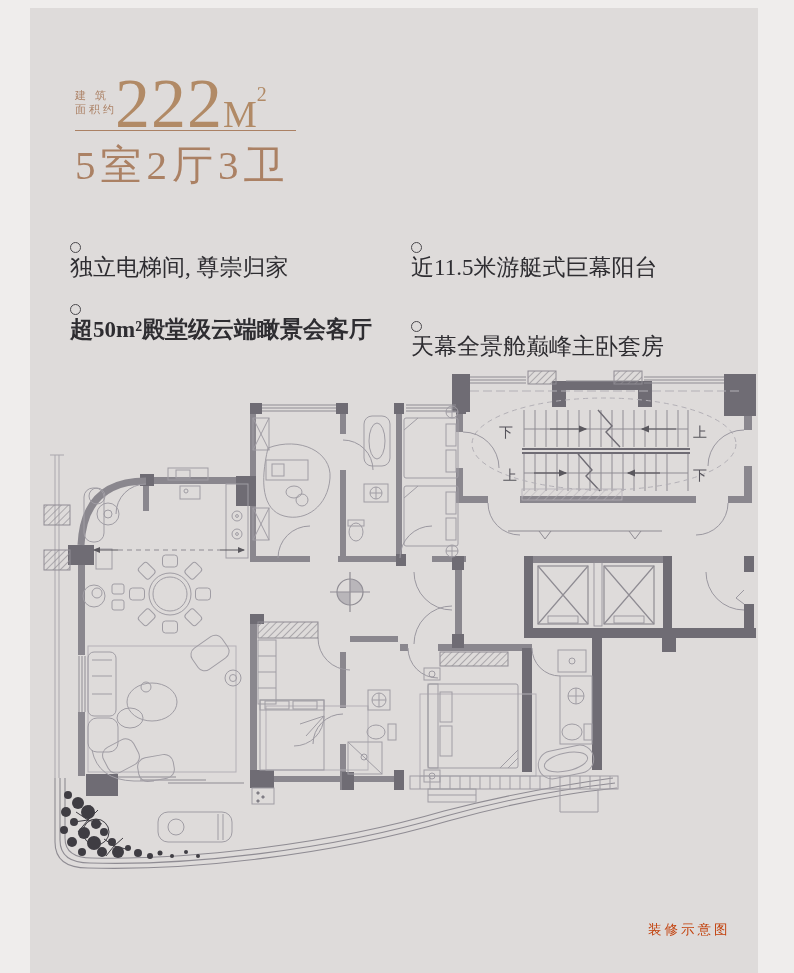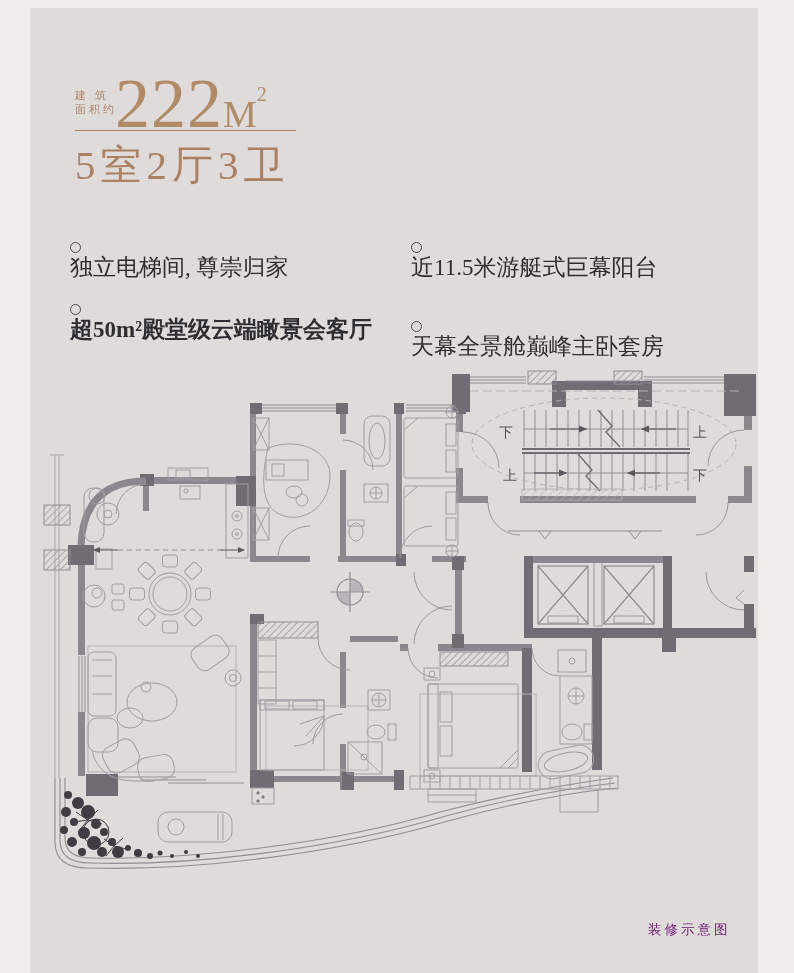--- a/index.html
+++ b/index.html
@@ -43,21 +43,21 @@
     flex:0 0 auto;width:9px;height:9px;border:1.6px solid #4a484c;
     border-radius:50%;margin:9px 15px 0 0;background:transparent;
   }
   .f0{left:70px;top:233px;}
   .f1{left:411px;top:233px;}
   .f2{left:70px;top:295px;font-weight:bold;}
   .f3{left:411px;top:279px;margin-top:33px;}
   
   .caption{
     position:absolute;left:648px;top:921px;
-    font-size:13.5px;letter-spacing:3px;color:#701a75;
+    font-size:13.5px;letter-spacing:3px;color:#c2410c;
     font-family:"Liberation Sans",sans-serif;
   }
   svg.plan{position:absolute;left:0;top:0;}
   svg text{font-family:"DejaVu Sans","Liberation Sans",sans-serif;}
 </style>
 </head>
 <body>
 
 <div class="canvas"></div>
 

